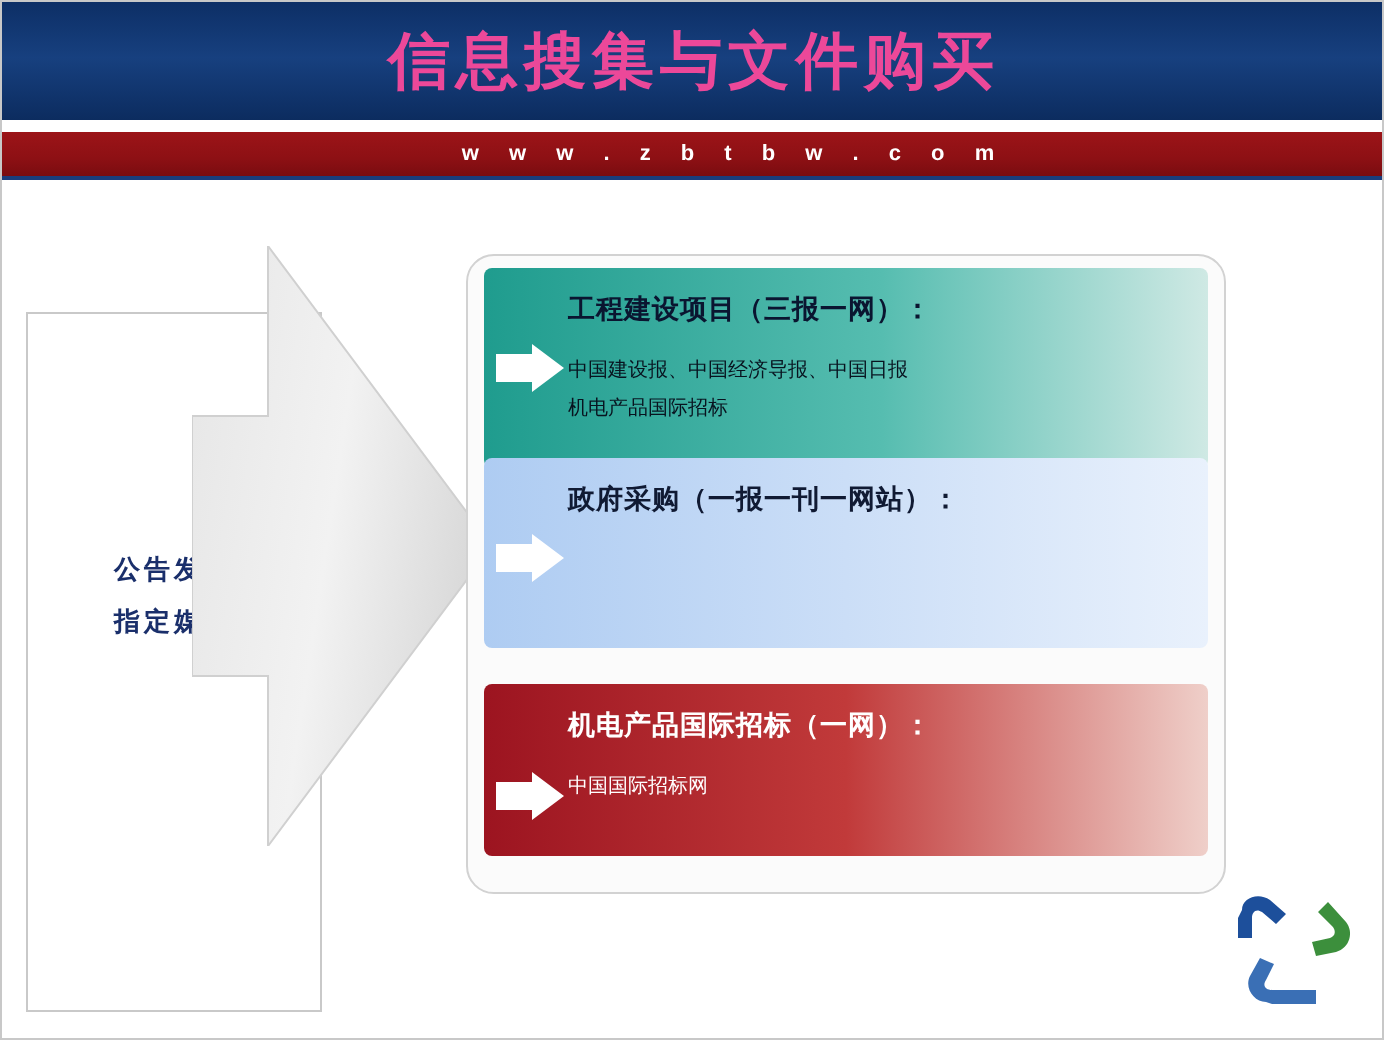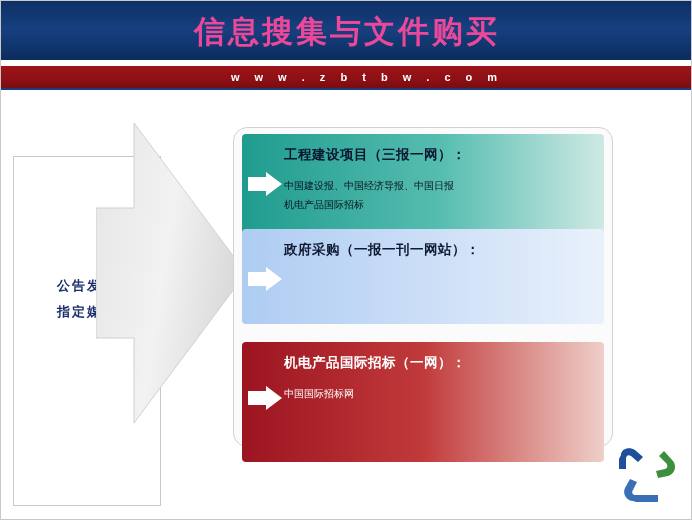--- a/index.html
+++ b/index.html
@@ -136,21 +136,21 @@
     height: 100px;
     background: linear-gradient(to right, #1f9c8e 0%, #56bdb0 55%, #cfe9e4 100%);
   }
   .card-2 {
     top: 228px;
     height: 95px;
     background: linear-gradient(to right, #aeccf2 0%, #cbdef7 50%, #e9f1fc 100%);
   }
   .card-3 {
     top: 341px;
-    height: 120px;
+    height: 86px;
     background: linear-gradient(to right, #9c1420 0%, #c13a3a 50%, #efcfc9 100%);
   }
   .card-title {
     position: absolute;
     left: 42px;
     top: 12px;
     color: #101a33;
     font-size: 13.5px;
     font-weight: bold;
     letter-spacing: 0.5px;

